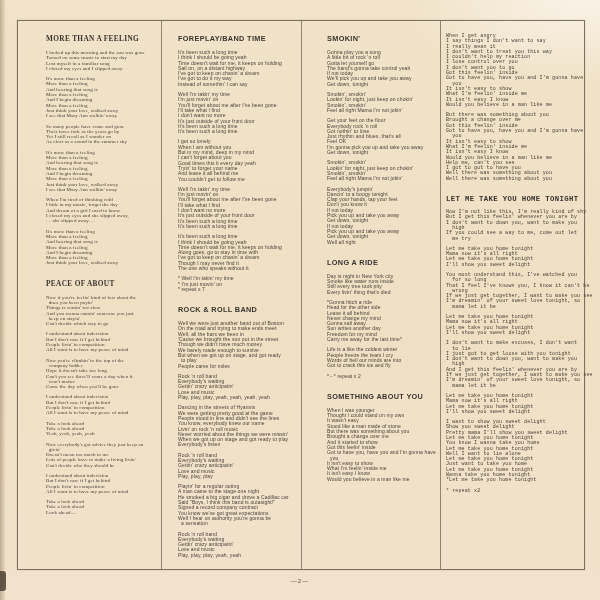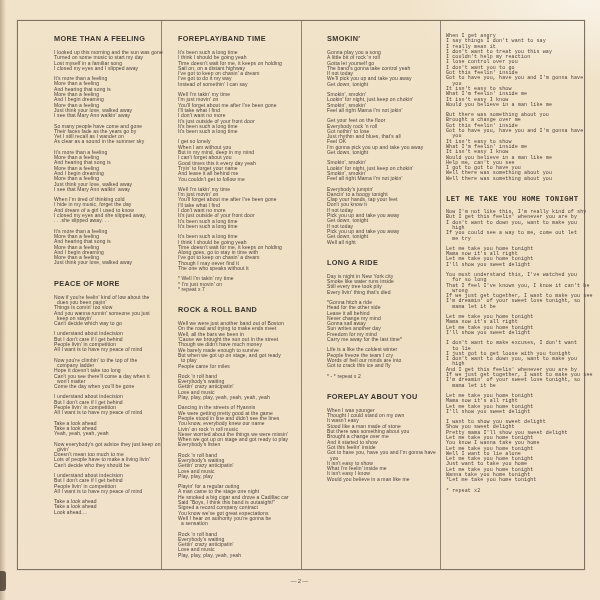--- a/index.html
+++ b/index.html
@@ -32,21 +32,21 @@
   .divider{
     position:absolute;top:0;width:1px;height:100%;
     background:var(--frame);opacity:.85;
   }
   .divider.d1{left:143px;}
   .divider.d2{left:283px;}
   .divider.d3{left:422px;}
   .col{
     position:absolute;top:13px;width:124px;color:var(--ink);
   }
-  .col.c1{left:36px;}
+  .col.c1{left:28px;font-family:Liberation Serif, serif;}
   .col.c2{left:160px;}
   .col.c3{left:309px;}
   .col.c4{left:428px;font-family:Liberation Mono, monospace;}
   .song-title{
     font-size:7.3px;font-weight:bold;letter-spacing:.35px;
     color:#3a342e;margin:0 0 7px 0;white-space:pre;
   }
   .song:not(:first-child) .song-title{margin-top:13px;}
   .stanza{margin:0 0 5px 0;}
   .lyric-line{
@@ -114,21 +114,21 @@
           <div class="lyric-line">It's more than a feeling</div>
           <div class="lyric-line">More than a feeling</div>
           <div class="lyric-line">And hearing that song is</div>
           <div class="lyric-line">More than a feeling</div>
           <div class="lyric-line">And I begin dreaming</div>
           <div class="lyric-line">More than a feeling</div>
           <div class="lyric-line">Just think your love, walked away</div>
         </div>
       </div>
       <div class="song">
-        <div class="song-title">PEACE OF MORE</div>
+        <div class="song-title">PEACE OF ABOUT</div>
         <div class="stanza">
           <div class="lyric-line">Now if you're feelin' kind of low about the</div>
           <div class="lyric-line">  dues you been payin'</div>
           <div class="lyric-line">Things is comin' too slow</div>
           <div class="lyric-line">And you wanna runnin' someone you just</div>
           <div class="lyric-line">  keep on stayin'</div>
           <div class="lyric-line">Can't decide which way to go</div>
         </div>
         <div class="stanza">
           <div class="lyric-line">I understand about indecision</div>
@@ -357,21 +357,21 @@
           <div class="lyric-line">Life is a like the coldest winter</div>
           <div class="lyric-line">People freeze the tears I cry</div>
           <div class="lyric-line">Words of hell our minds are into</div>
           <div class="lyric-line">Got to crack this ice and fly</div>
         </div>
         <div class="stanza">
           <div class="lyric-line">* - * repeat x 2</div>
         </div>
       </div>
       <div class="song">
-        <div class="song-title">FOREPLAY ABOUT YOU</div>
+        <div class="song-title">SOMETHING ABOUT YOU</div>
         <div class="stanza">
           <div class="lyric-line">When I was younger</div>
           <div class="lyric-line">Thought I could stand on my own</div>
           <div class="lyric-line">It wasn't easy</div>
           <div class="lyric-line">Stood like a man made of stone</div>
           <div class="lyric-line">But there was something about you</div>
           <div class="lyric-line">Brought a change over me</div>
           <div class="lyric-line">And it started to show</div>
           <div class="lyric-line">Got this feelin' inside</div>
           <div class="lyric-line">Got to have you, have you and I'm gonna have</div>

